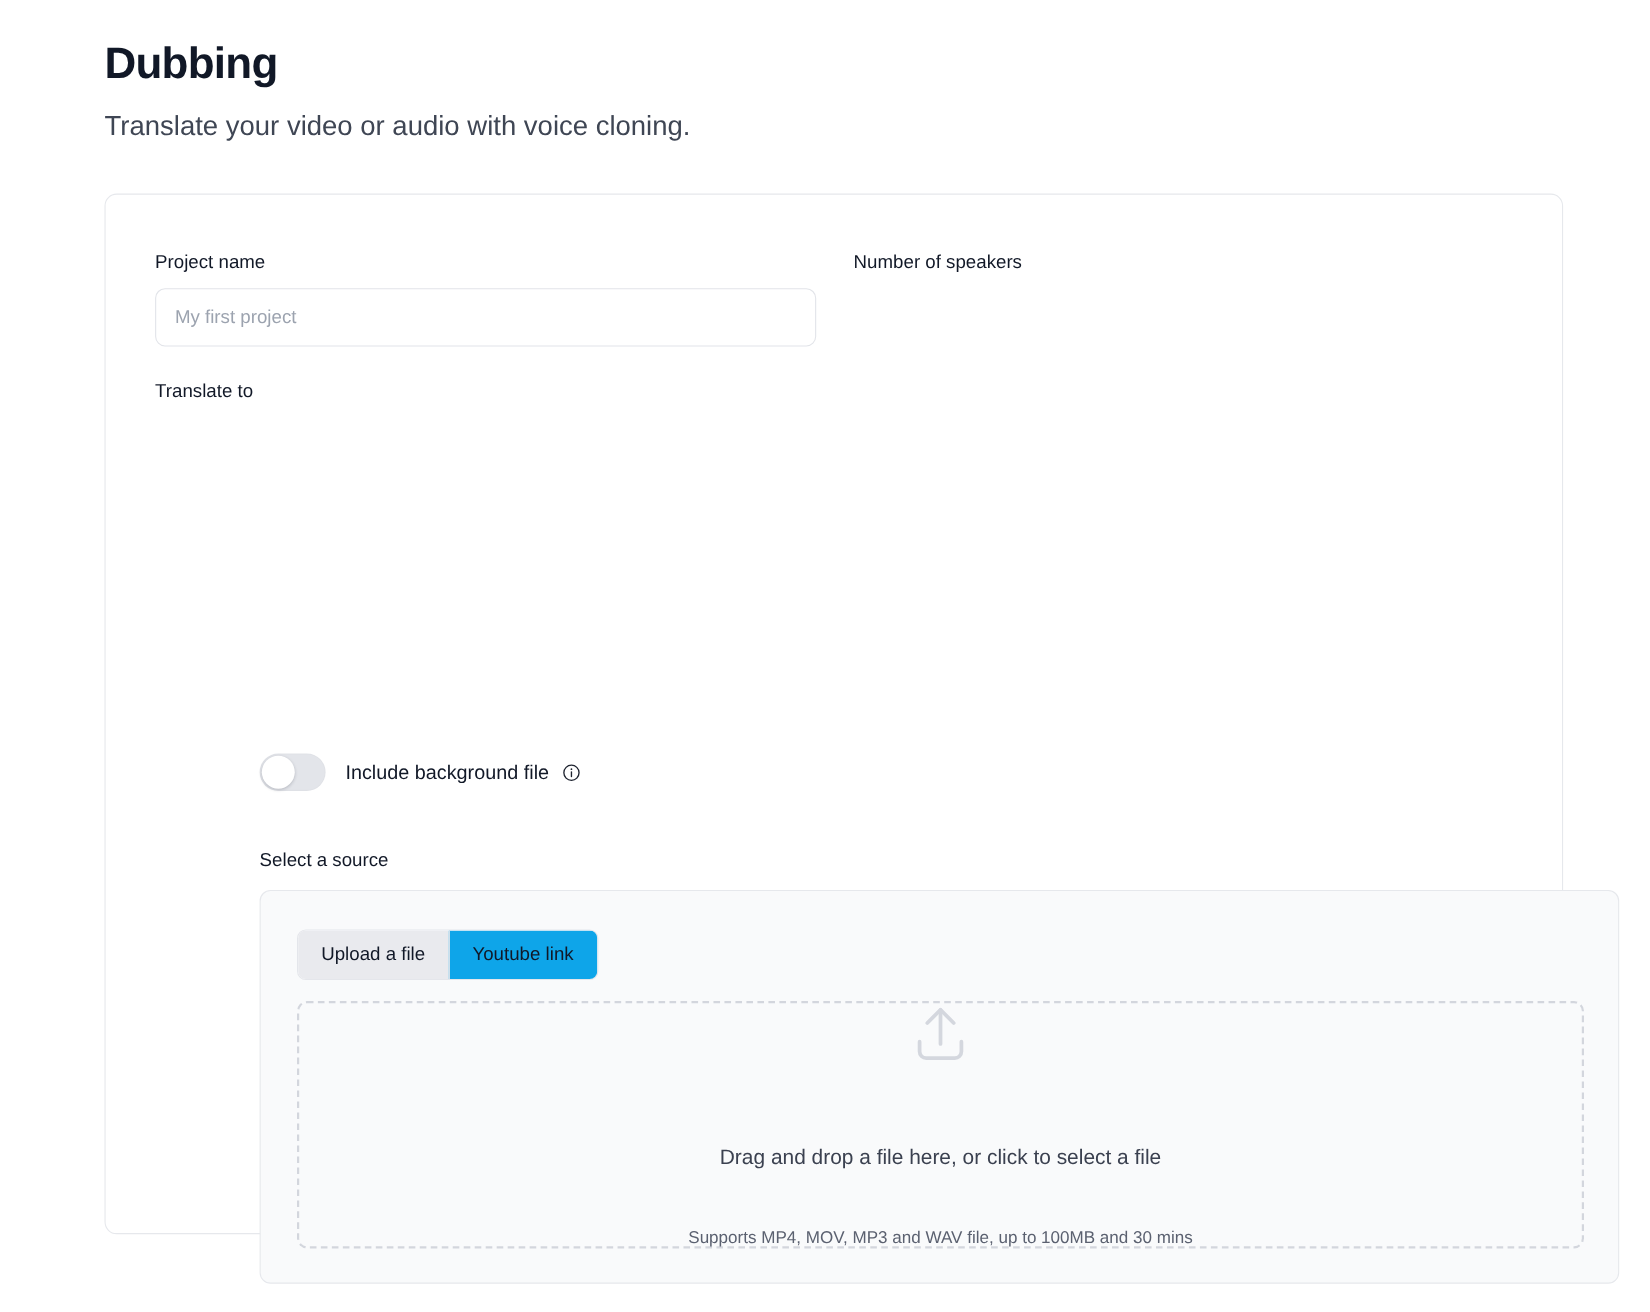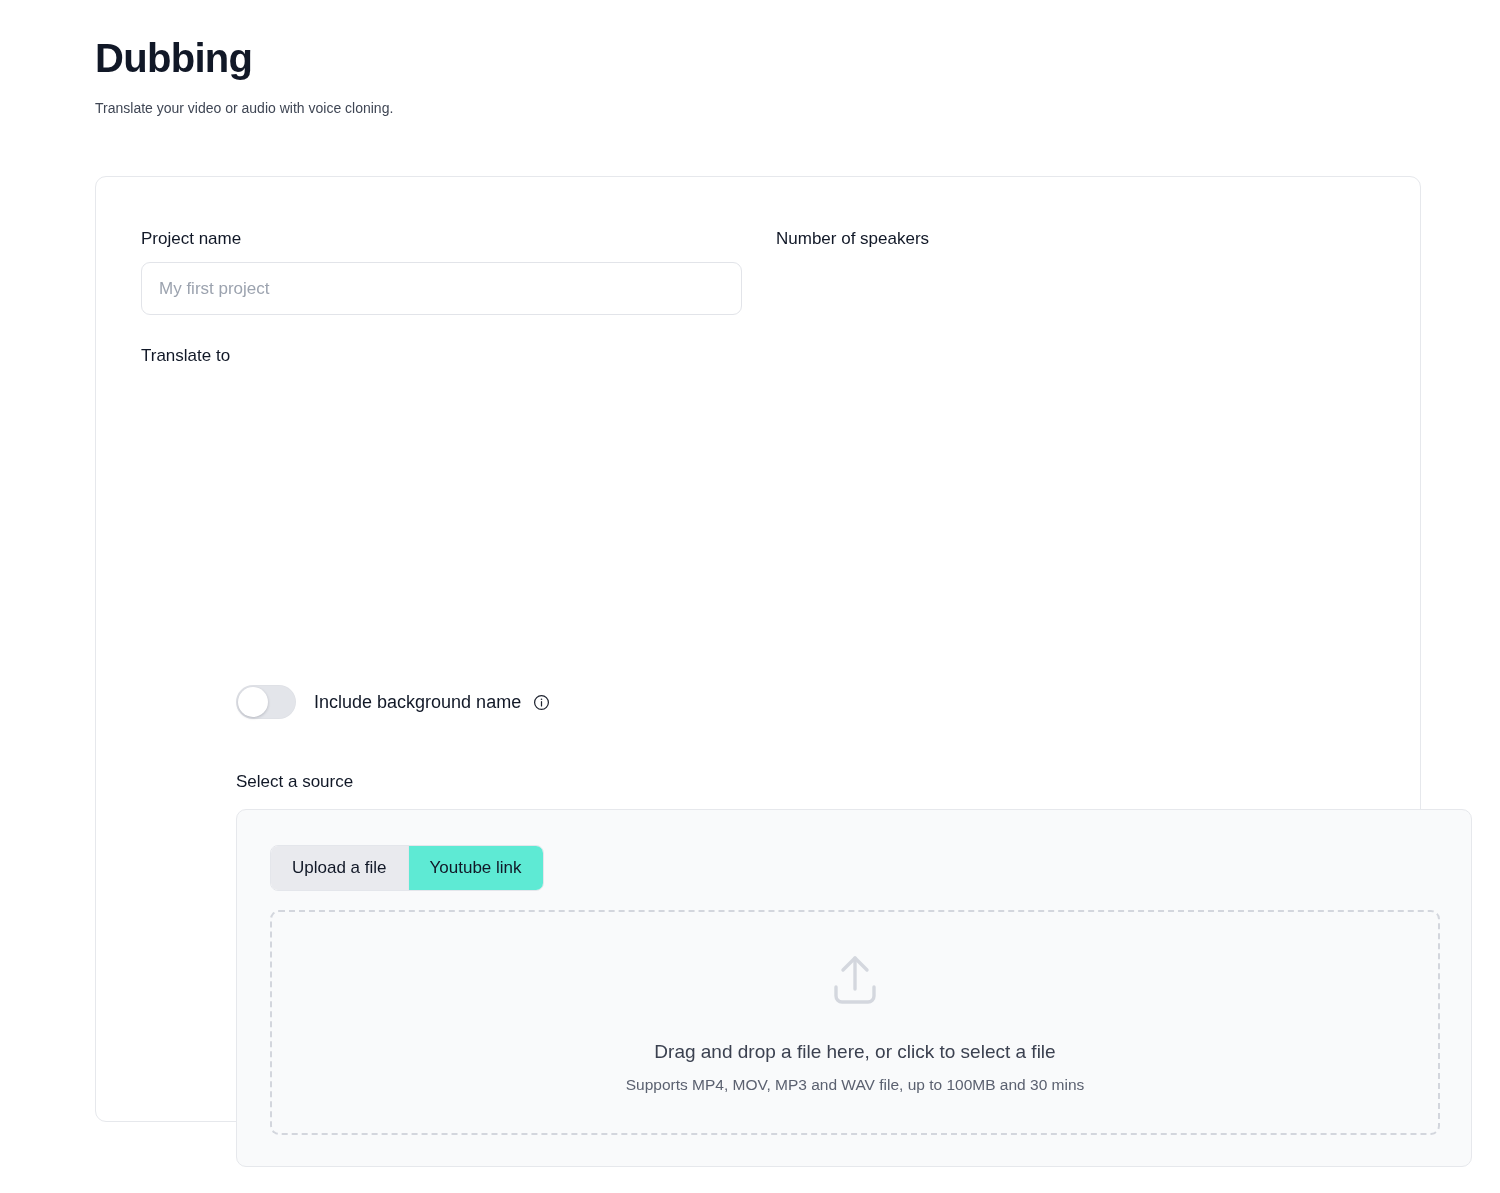--- a/index.html
+++ b/index.html
@@ -12,21 +12,21 @@
   }
   .page { position: relative; width: 1304px; height: 1193px; background:#fff; }
 
   
   .header { position:absolute; left:95px; top:36px; width:1000px; }
   .page-title {
     font-size: 40px; font-weight: 700; color:#111827;
     letter-spacing:-0.7px; line-height:1.1; margin:0;
   }
   .page-subtitle {
-    font-size: 14px; color:#3f4654; margin:19px 0 0 0; line-height:1.3;
+    font-size: 25px; color:#3f4654; margin:19px 0 0 0; line-height:1.3;
   }
 
   
   .card {
     position:absolute; left:95px; top:176px;
     width:1326px; height:946px;
     background:#ffffff;
     border:1px solid #e6e8ec;
     border-radius:11px;
   }
@@ -108,35 +108,35 @@
     display:flex;
     border:1px solid #e4e6eb;
     border-radius:8px;
     overflow:hidden;
     background:#fff;
   }
   .tab {
     height:44px; padding:0 21px;
     display:flex; align-items:center; justify-content:center;
     font-size:17px; color:#111827;
-    background:#5eead4;
+    background:#0ea5e9;
     border:none;
     font-family:inherit;
     cursor:pointer;
   }
   .tab.active { background:#e9eaee; }
   .tab + .tab { border-left:1px solid #e4e6eb; }
 
   .dropzone {
     position:absolute; left:33px; top:100px;
     width:1170px; height:225px;
     border:2px dashed #d3d6dd;
     border-radius:9px;
     display:flex; flex-direction:column;
-    align-items:center; justify-content:center;
+    align-items:center; justify-content:space-between;
   }
   .upload-icon { color:#d4d7de; margin-bottom:30px; }
   .dz-primary { font-size:19px; color:#3b4150; line-height:1; }
   .dz-secondary { font-size:15.5px; color:#5b6170; margin-top:16px; line-height:1; }
 </style>
 </head>
 <body>
 
 <div class="page">
 
@@ -171,21 +171,21 @@
           <span class="field-label">Translate to</span>
         </div>
 
       </div>
     </div>
 
     <div class="toggle-row">
       <div class="toggle">
         <div class="knob"></div>
       </div>
-      <span class="toggle-label">Include background name</span>
+      <span class="toggle-label">Include background file</span>
       <span class="info-icon">
         <svg width="17" height="17" viewBox="0 0 18 18" fill="none" stroke="currentColor" stroke-width="1.3">
           <circle cx="9" cy="9" r="7.3"></circle>
           <line x1="9" y1="8.1" x2="9" y2="12.6" stroke-linecap="round"></line>
           <circle cx="9" cy="5.6" r="0.85" fill="currentColor" stroke="none"></circle>
         </svg>
       </span>
     </div>
 
     <span class="source-label">Select a source</span>

